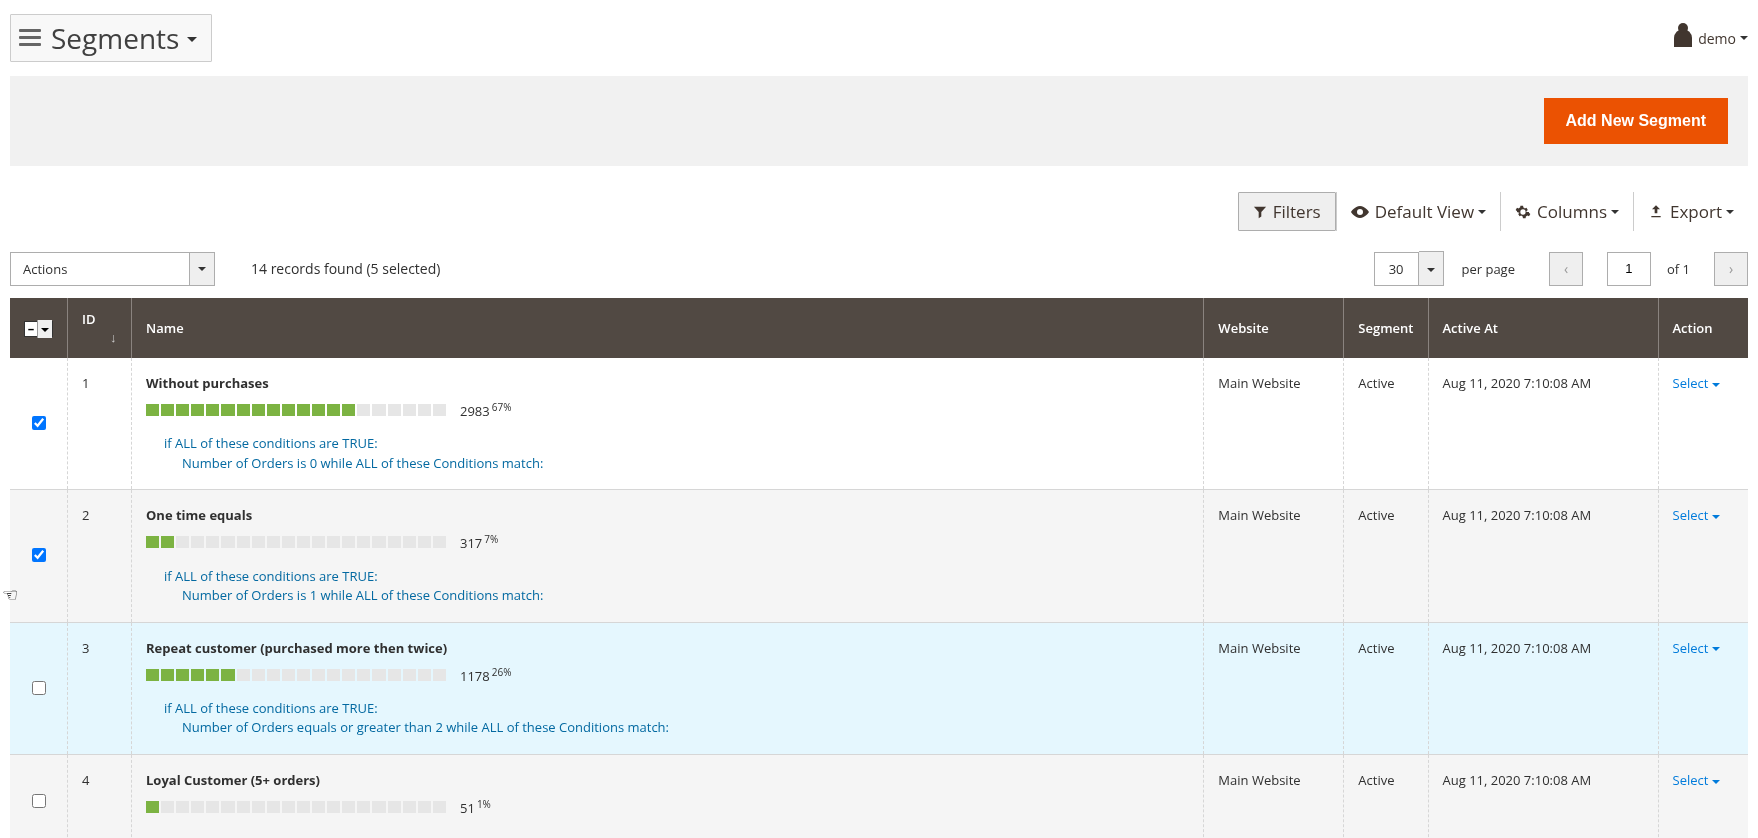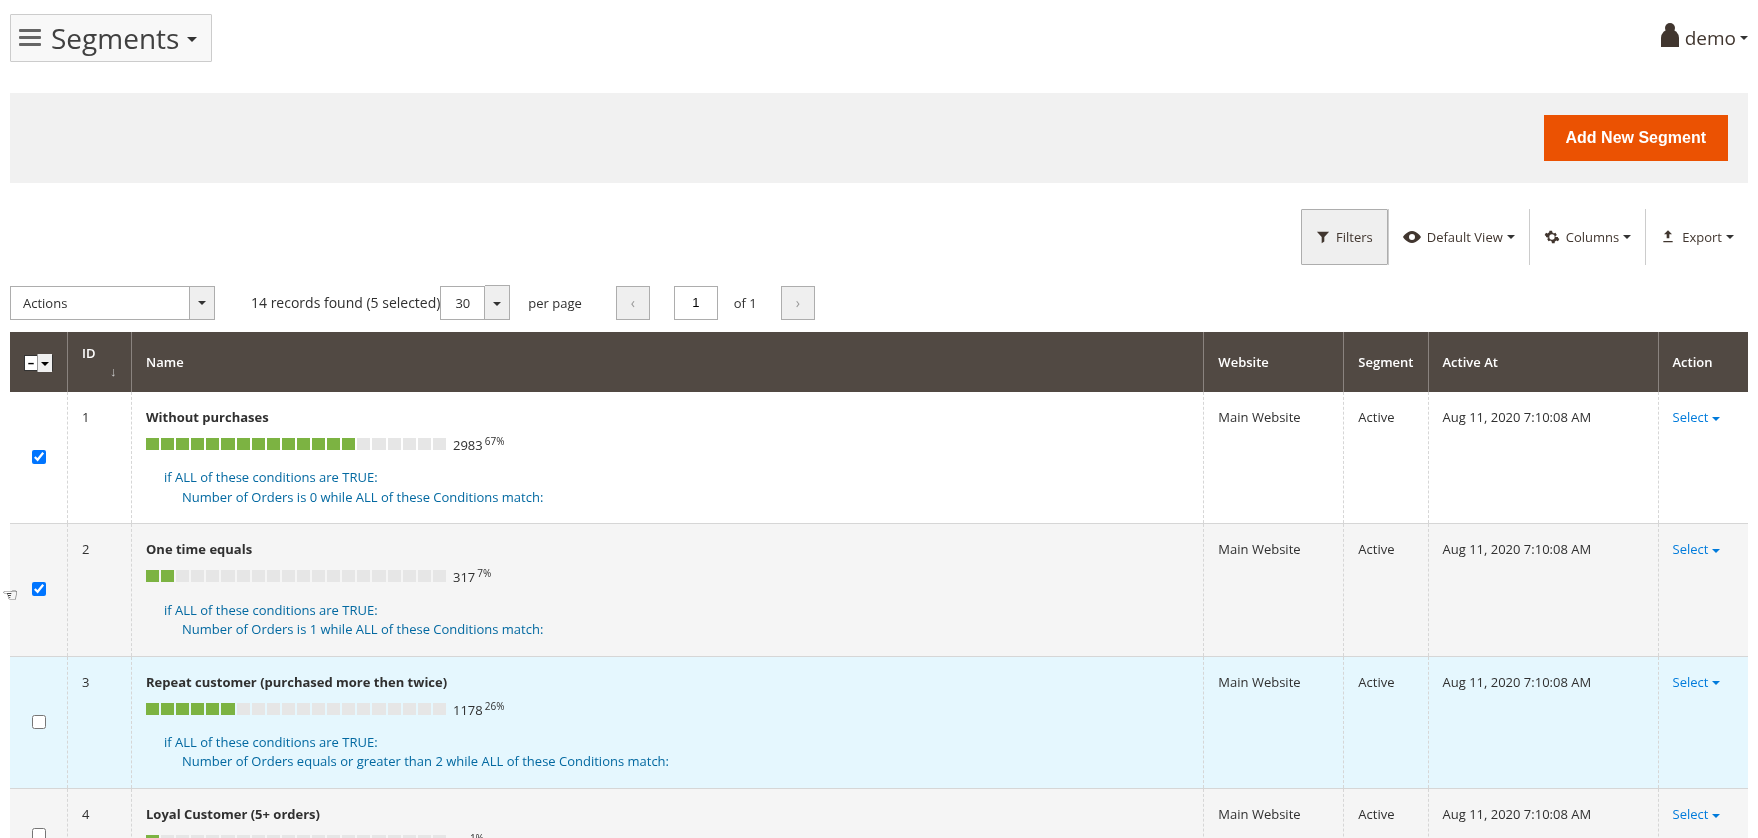--- a/index.html
+++ b/index.html
@@ -45,74 +45,75 @@
   .caret-down {
     display: inline-block; width: 0; height: 0;
     border-left: 5px solid transparent; border-right: 5px solid transparent;
     border-top: 5px solid #333; vertical-align: middle;
   }
   .caret-down-sm {
     display: inline-block; width: 0; height: 0;
     border-left: 4px solid transparent; border-right: 4px solid transparent;
     border-top: 4px solid #333; vertical-align: middle; margin-left: 4px;
   }
-  .user-menu { display: flex; align-items: center; font-size: 19px; color: #41362f; }
+  .user-menu { display: flex; align-items: center; font-size: 14px; color: #41362f; }
   .user-icon {
     display: inline-block; width: 18px; height: 18px; margin-right: 6px;
     background: #41362f; border-radius: 50% 50% 0 0;
     position: relative;
   }
   .user-icon:before {
     content: ""; position: absolute; top: -6px; left: 4px;
     width: 10px; height: 10px; background: #41362f; border-radius: 50%;
   }
 
   .action-bar {
     background: #f1f1f1;
     padding: 22px 20px;
     display: flex;
     justify-content: flex-end;
-    margin-top: 21px;
+    margin-top: 4px;
   }
   .btn-primary {
     background: #eb5202;
     color: #fff;
     font-size: 16px;
     font-weight: 600;
     padding: 14px 22px;
     border: none;
     cursor: pointer;
   }
 
   .toolbar {
     display: flex;
     justify-content: flex-end;
     gap: 0;
     padding: 26px 0 10px 0;
   }
   .toolbar-item {
     display: inline-flex;
     align-items: center;
-    padding: 18px 14px;
-    font-size: 13px;
+    padding: 7px 14px;
+    font-size: 17px;
     color: #41362f;
     cursor: pointer;
     border-left: 1px solid #ccc;
   }
   .toolbar-item:first-child { border-left: none; }
   .toolbar-item.filters {
     background: #efefef;
     border: 1px solid #adadad;
     border-radius: 1px;
   }
   .toolbar-item svg { margin-right: 6px; }
 
   .control-row {
     display: flex;
     align-items: center;
+    justify-content: space-between;
     padding: 10px 0 12px 0;
   }
   .actions-select {
     display: flex;
   }
   .actions-select .sel {
     border: 1px solid #adadad; padding: 7px 12px; min-width: 180px;
     font-size: 13px; color: #303030;
   }
   .actions-select .arrow {
@@ -151,21 +152,21 @@
   .col-checkbox-head {
     display: inline-flex; align-items:center; background:#fff; border:1px solid #333;
     padding: 0; height:16px;
   }
   .col-checkbox-head .dash { width:12px; text-align:center; color:#000; font-weight:700; line-height:11px;}
   .col-checkbox-head .mini-caret { background:#efefef; border-left:1px solid #999; padding:0 3px;}
   .sort-arrow { display:inline-block; margin-left:28px; }
   .sort-arrow:before { content:"↓"; color:#ccc; }
 
   .row-name { font-weight: 700; color: #303030; margin-bottom: 8px; }
-  .bar-wrap { display:flex; align-items:center; gap:7px; margin-bottom: 14px;}
+  .bar-wrap { display:flex; align-items:center; gap:14px; margin-bottom: 14px;}
   .bar {
     display:flex; width: 300px; height:12px;
   }
   .bar .seg {
     flex: 1; margin-right: 2px; background: #e6e6e6;
   }
   .bar .seg.fill { background: #7cb342; }
   .bar .seg:last-child { margin-right: 0; }
   .bar-count { font-size: 13px; }
   .bar-pct { font-size: 10px; vertical-align: super; margin-left:2px;}

